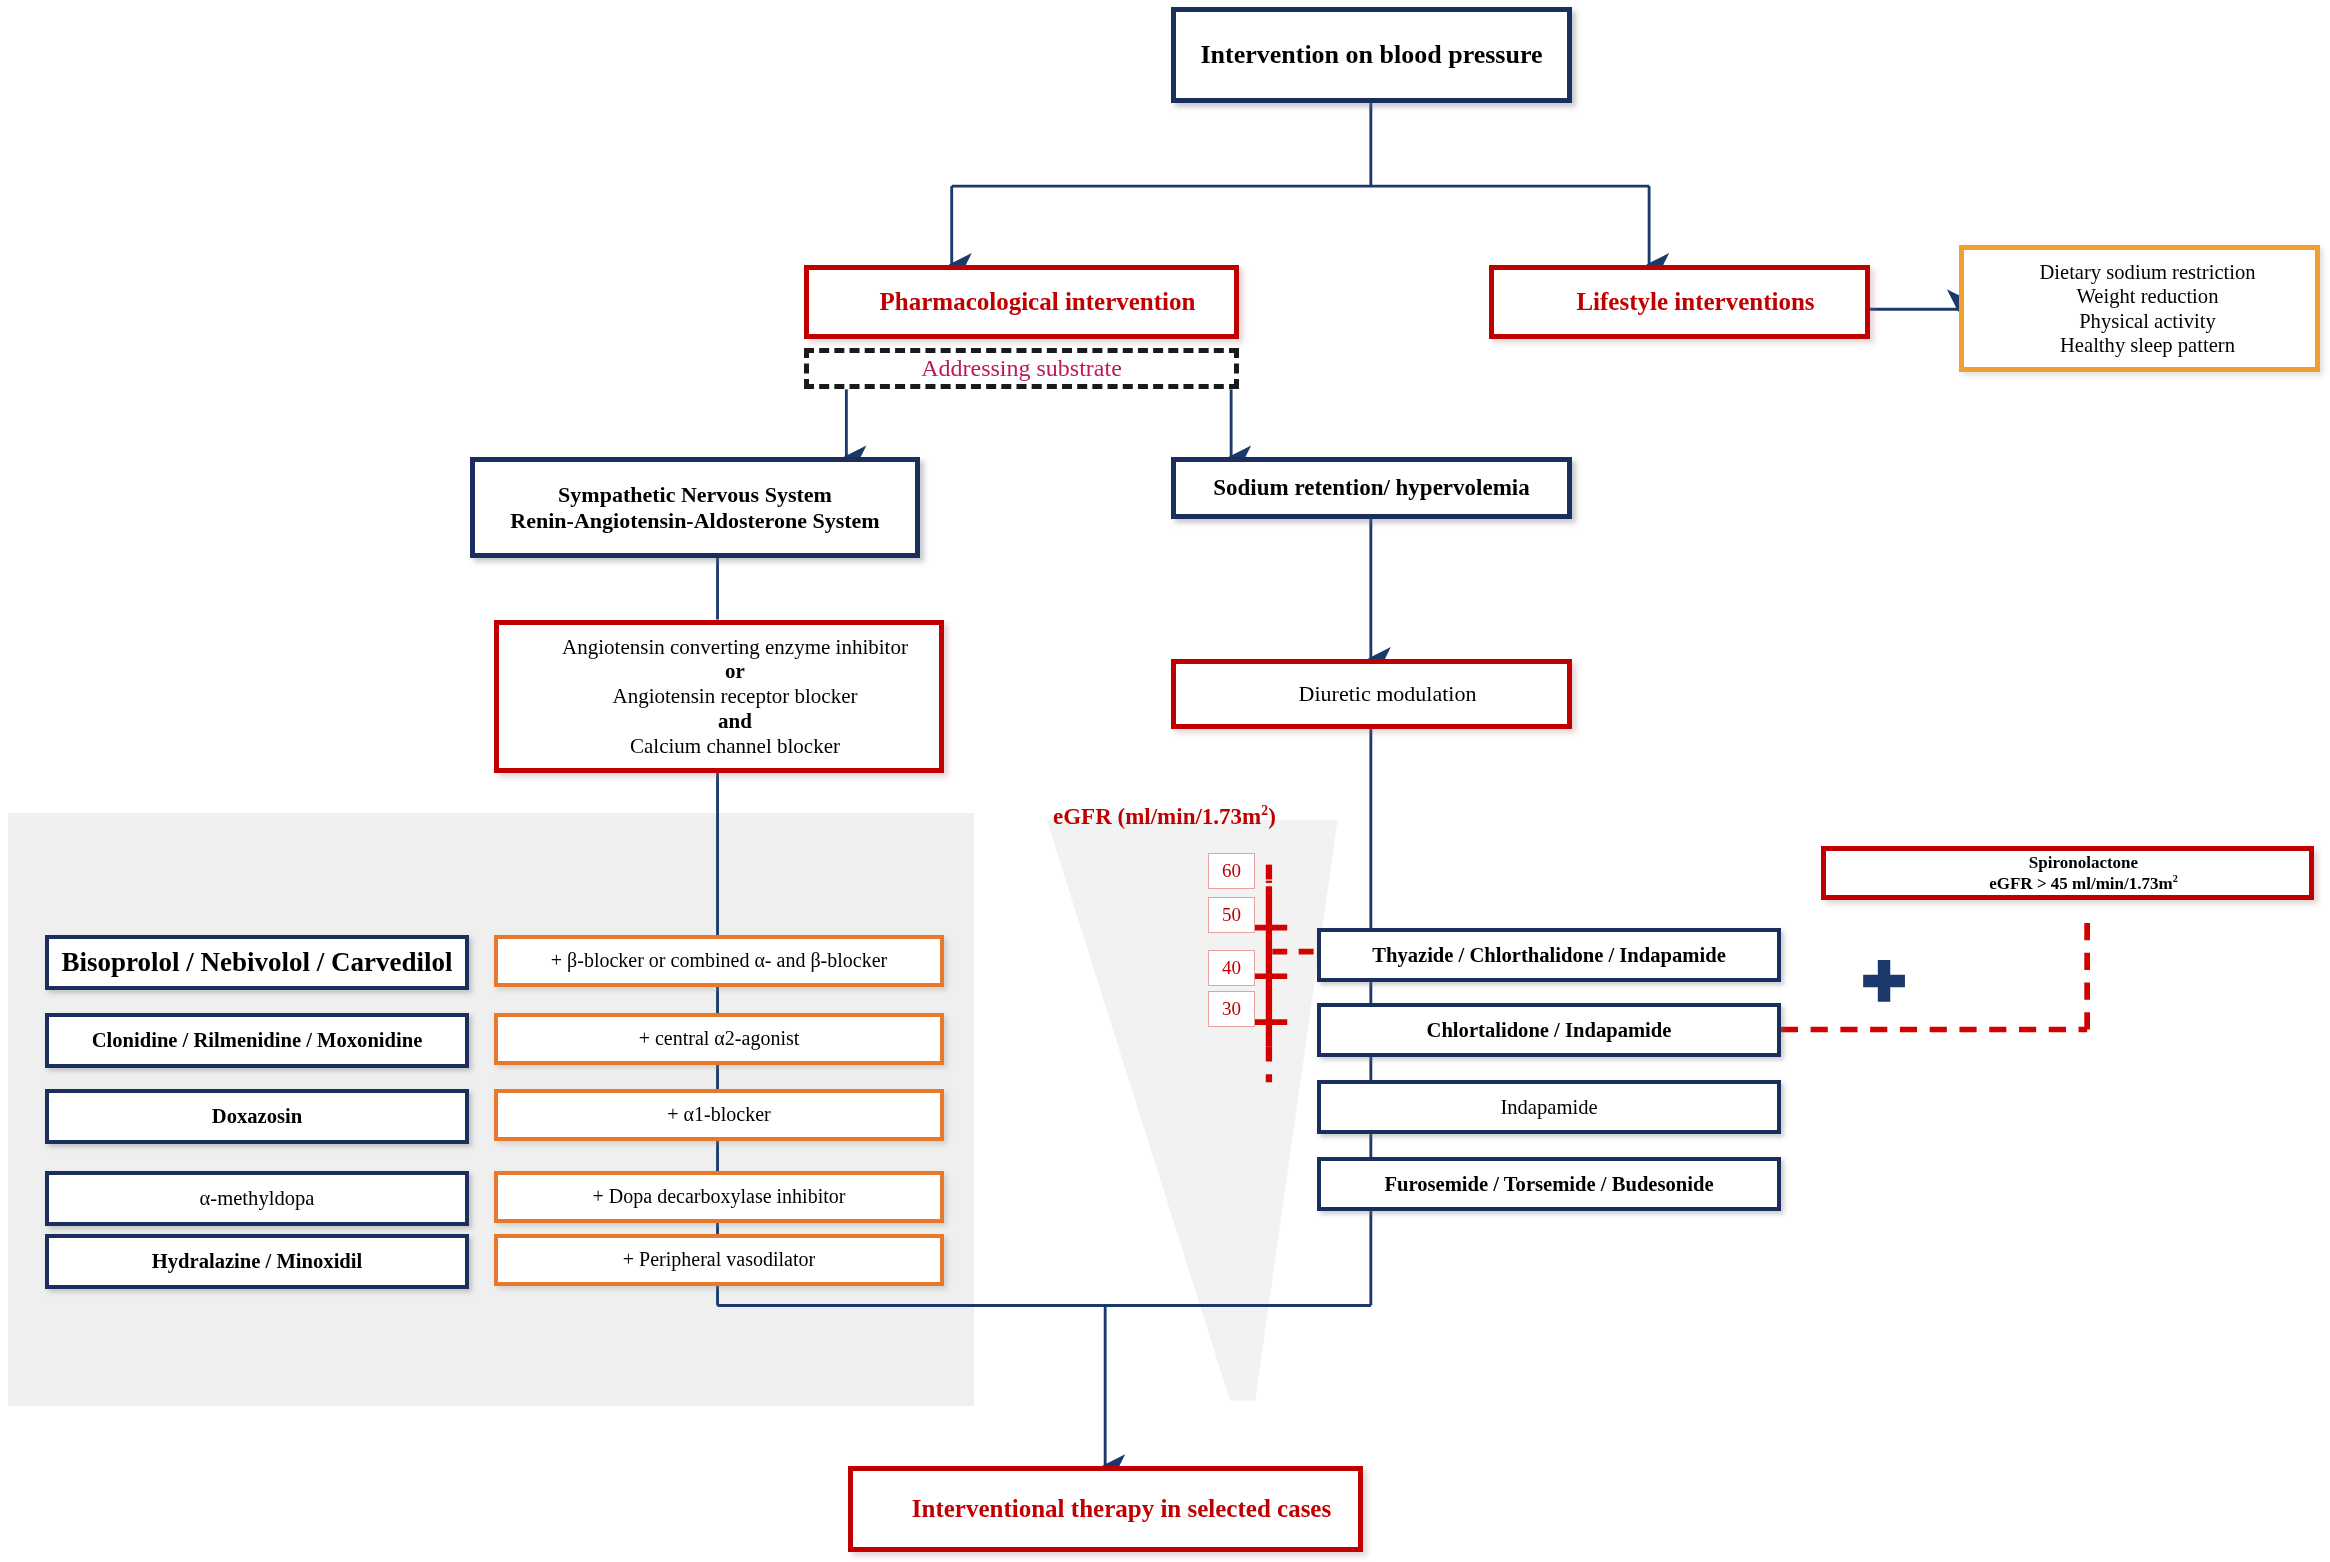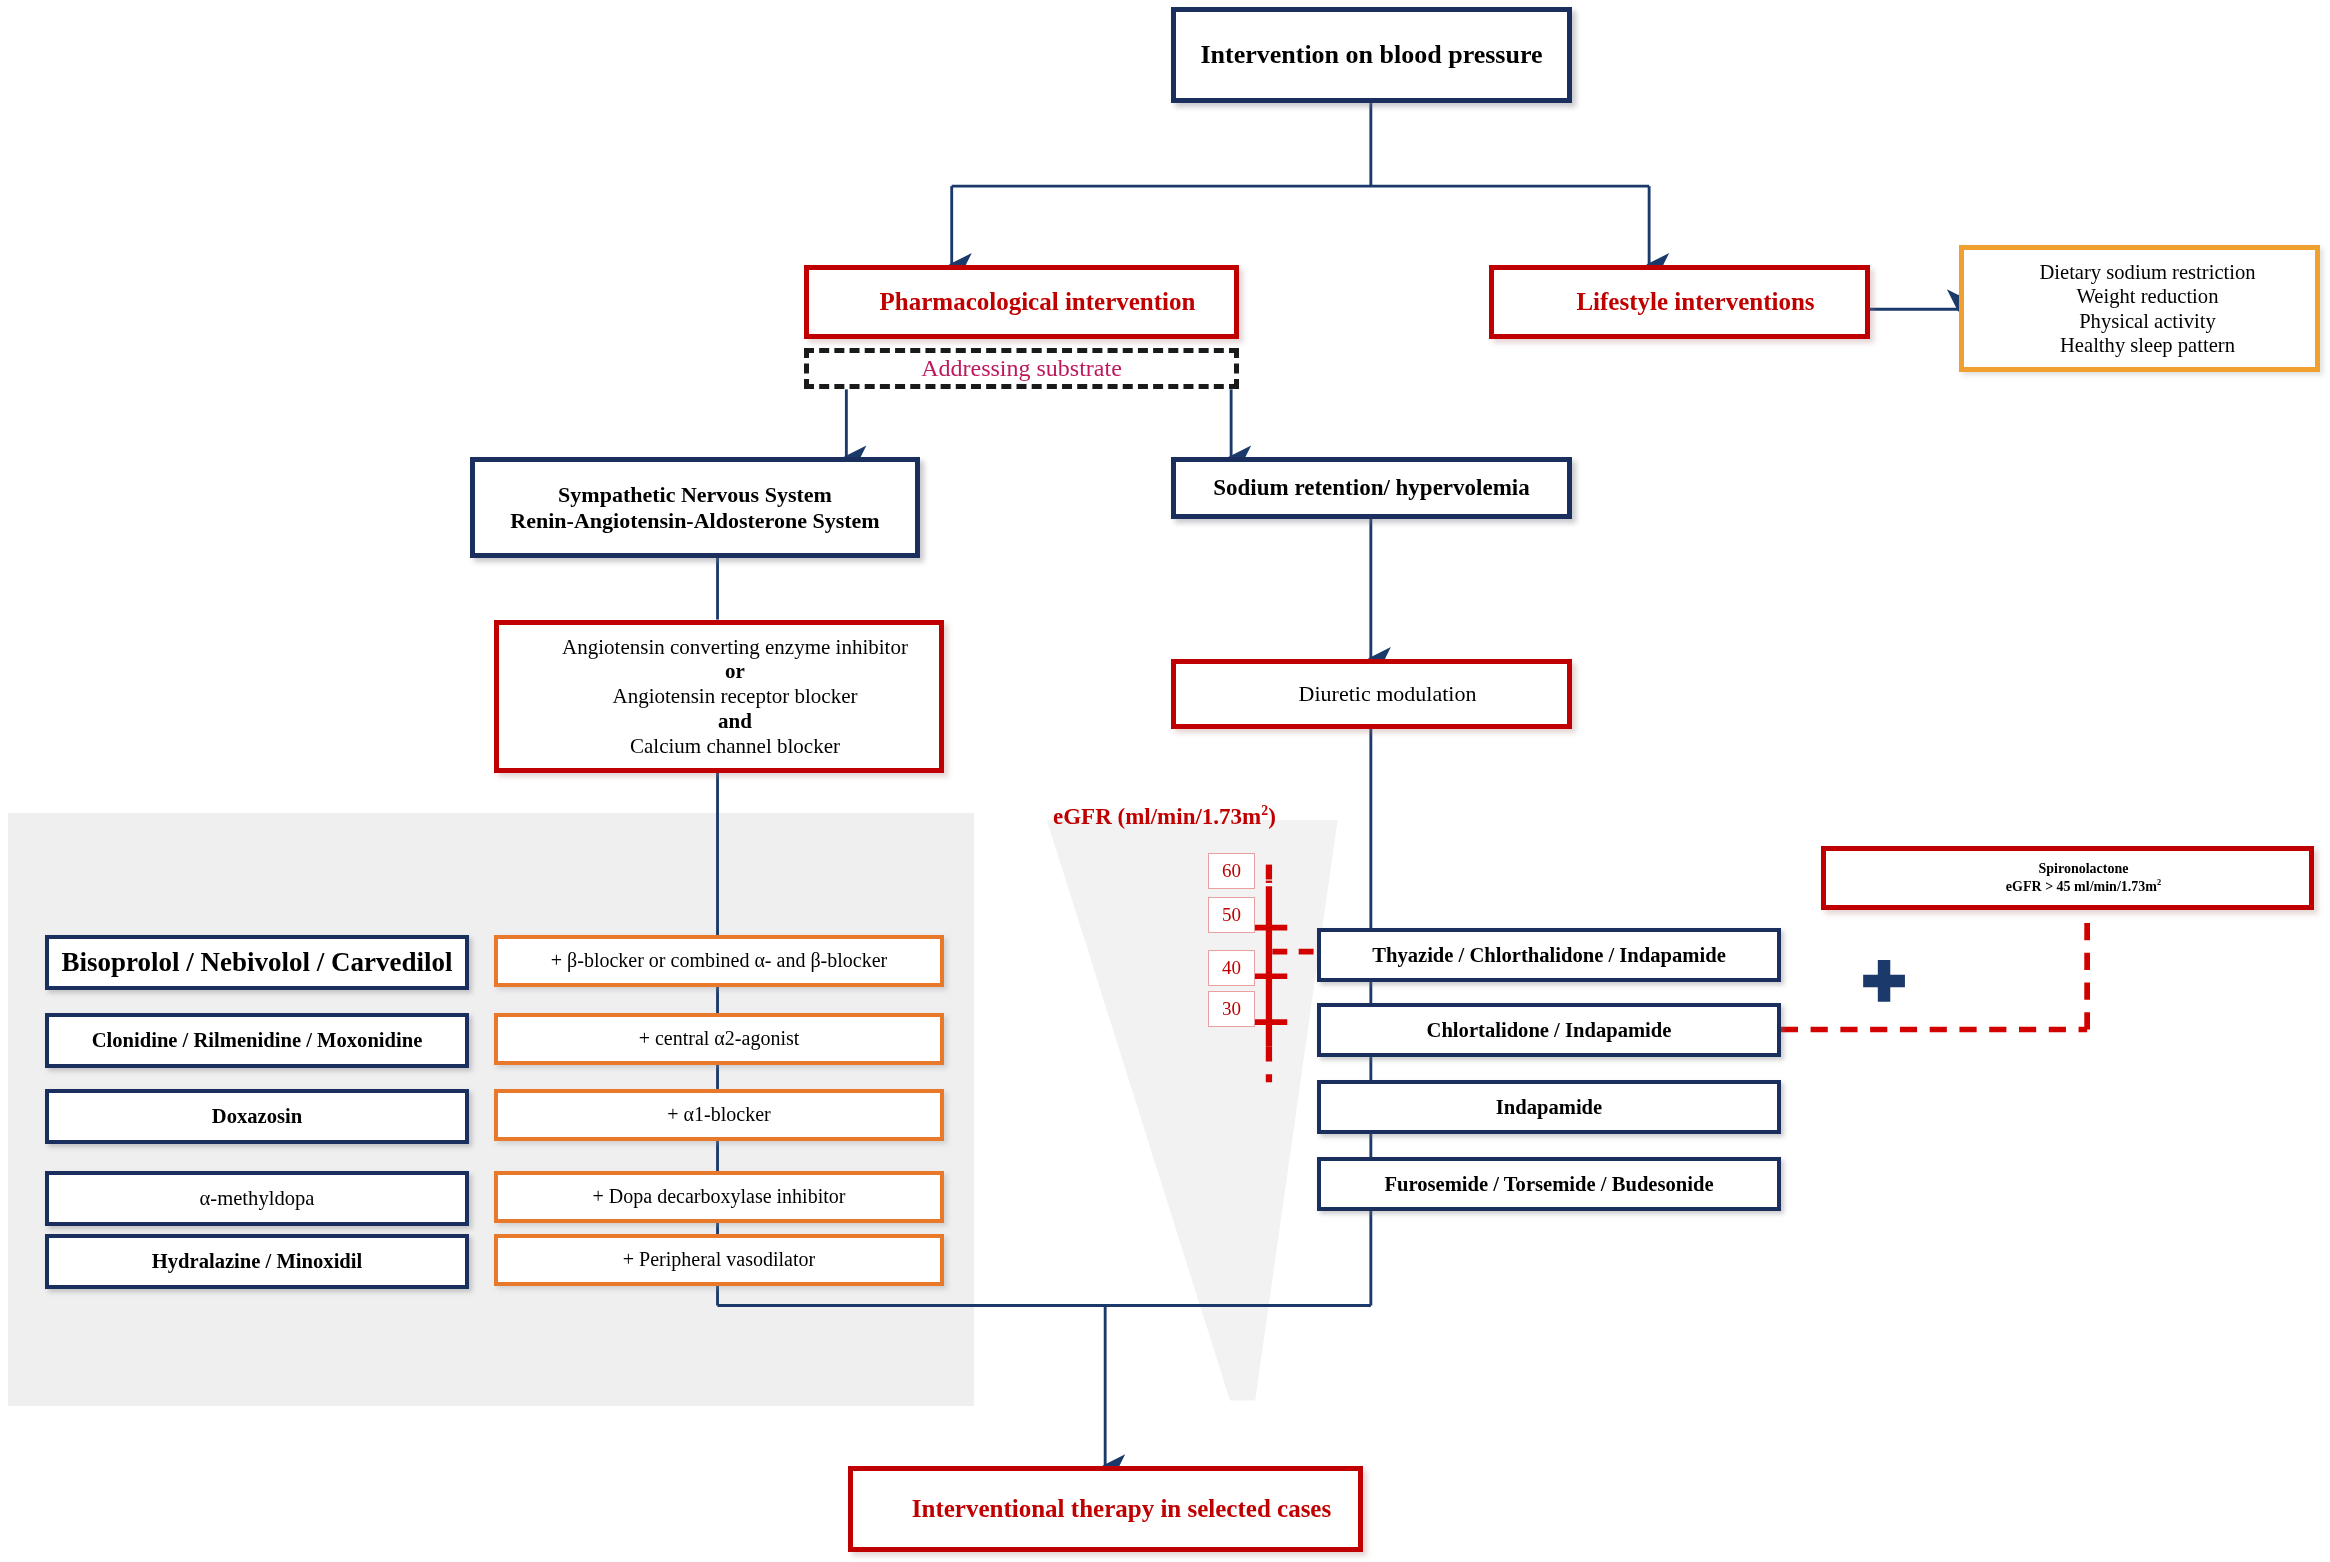--- a/index.html
+++ b/index.html
@@ -190,30 +190,30 @@
   <div class="tick-box" style="left:1208px;top:991px;width:47px;height:36px;">
     <span>30</span>
   </div>
 
   <div class="box navy-thin" style="left:1317px;top:928px;width:464px;height:54px;font-size:20.6px;font-weight:bold;">
     <div class="inner">Thyazide / Chlorthalidone / Indapamide</div>
   </div>
   <div class="box navy-thin" style="left:1317px;top:1003px;width:464px;height:54px;font-size:20.6px;font-weight:bold;">
     <div class="inner">Chlortalidone / Indapamide</div>
   </div>
-  <div class="box navy-thin" style="left:1317px;top:1080px;width:464px;height:54px;font-size:20.6px;font-weight:bold;">
+  <div class="box navy-thin" style="left:1317px;top:1080px;width:464px;height:54px;font-size:20.6px;font-weight:normal;">
     <div class="inner">Indapamide</div>
   </div>
   <div class="box navy-thin" style="left:1317px;top:1157px;width:464px;height:54px;font-size:20.6px;font-weight:bold;">
     <div class="inner">Furosemide / Torsemide / Budesonide</div>
   </div>
 
   <div class="plus-sign" style="left:1861px;top:955px;font-size:55px;">✚</div>
 
-  <div class="box red" style="left:1821px;top:846px;width:493px;height:64px;font-size:14px;color:#000;font-weight:bold;">
+  <div class="box red" style="left:1821px;top:846px;width:493px;height:54px;font-size:17px;color:#000;font-weight:bold;">
     <div class="inner">
       <div>Spironolactone</div>
       <div>
         <span>eGFR &gt; 45 ml/min/1.73m</span><sup style="font-size:0.6em">2</sup>
       </div>
     </div>
   </div>
 
   <div class="box red" style="left:848px;top:1466px;width:515px;height:86px;">
     <div class="inner redtext" style="font-size:25px;">Interventional therapy in selected cases</div>

